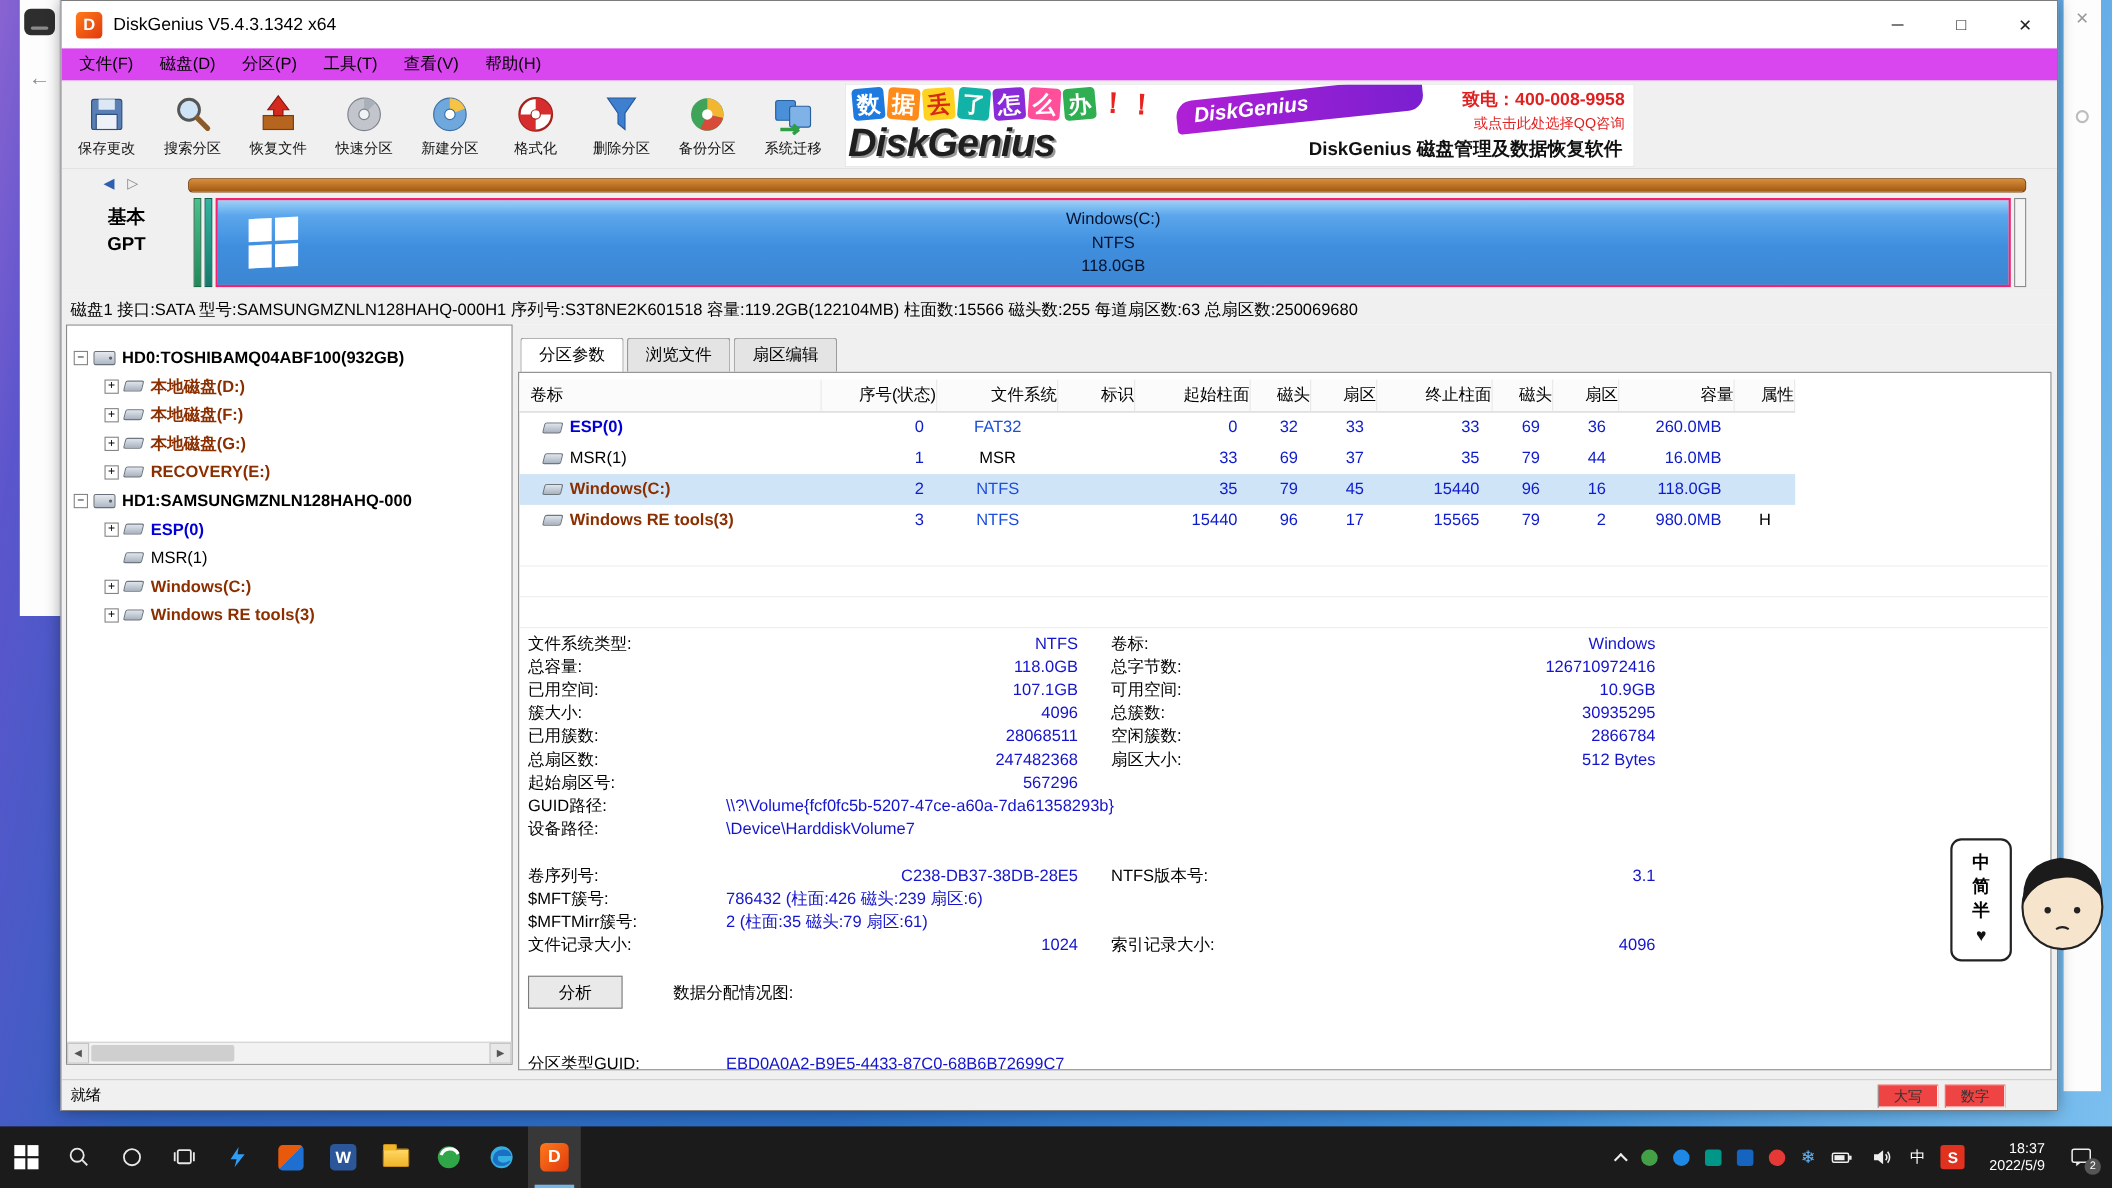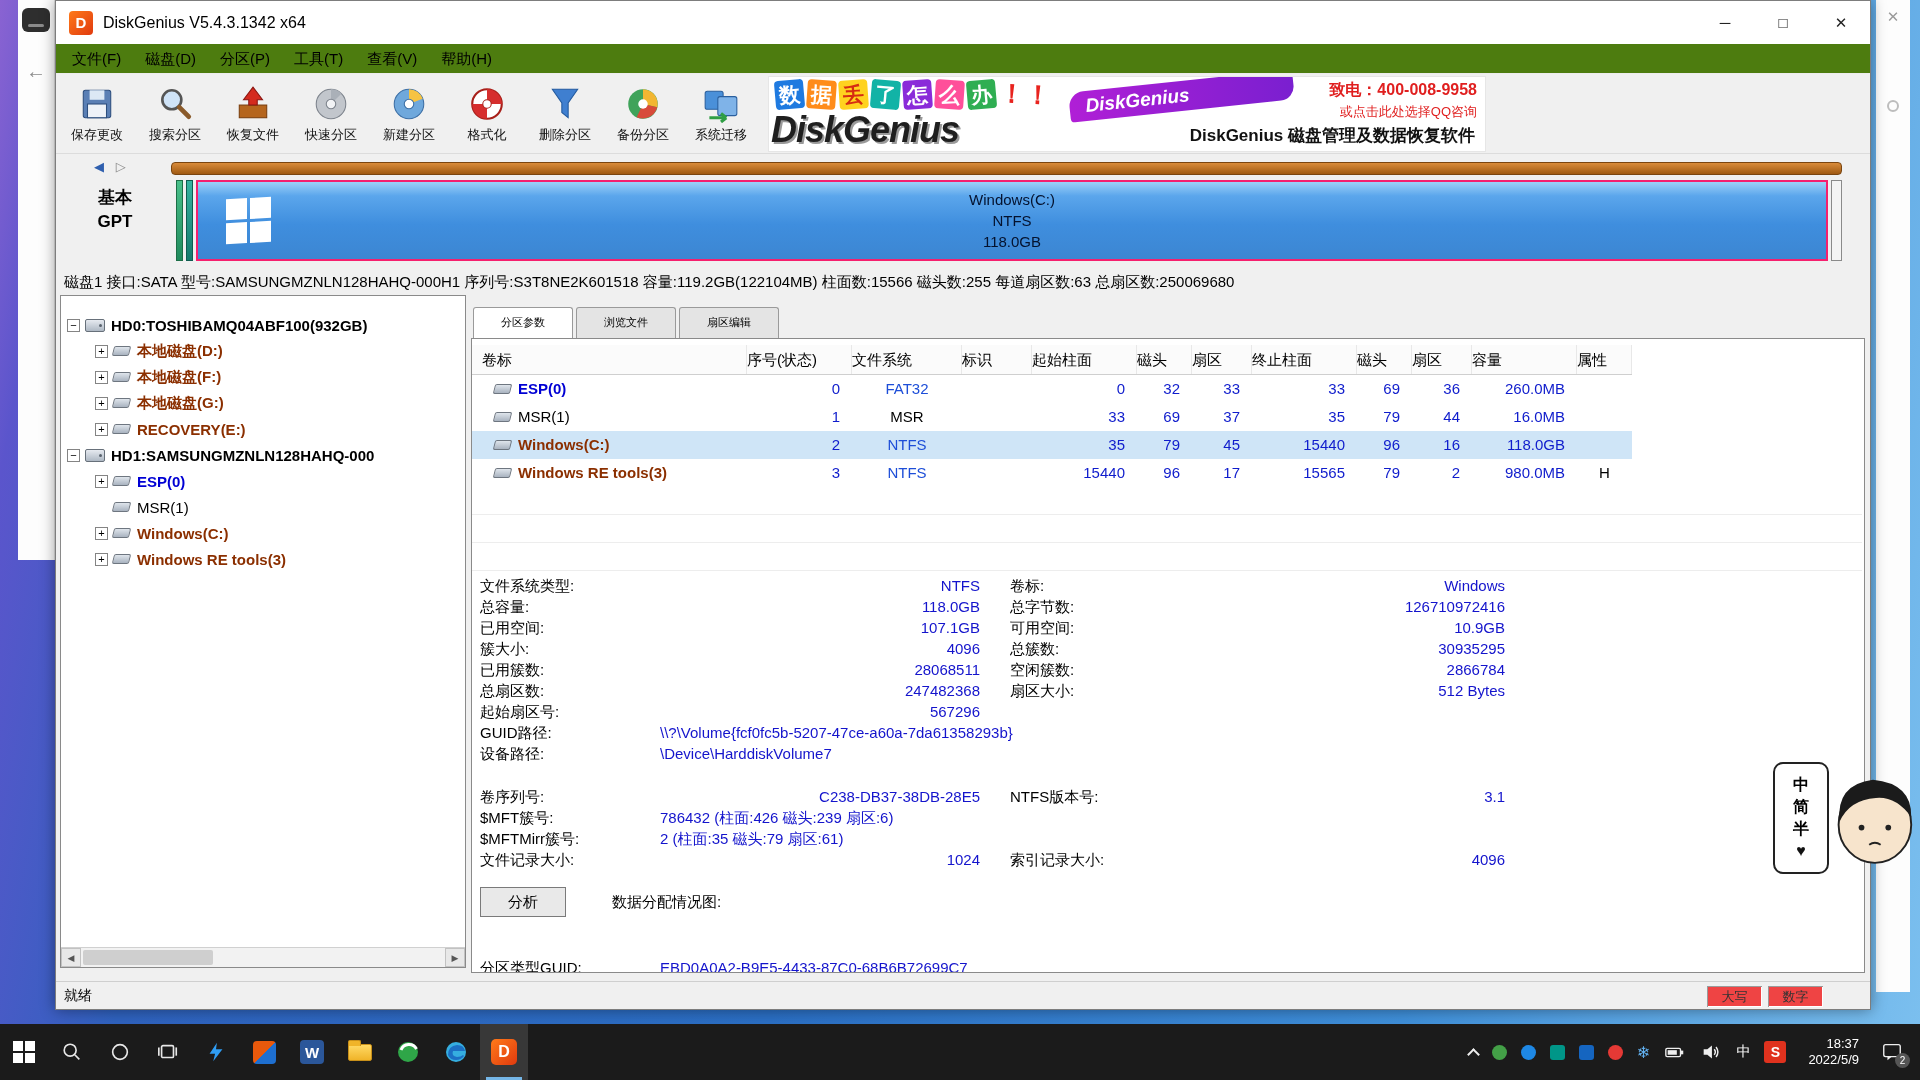--- a/index.html
+++ b/index.html
@@ -13,21 +13,21 @@
 .bgwin-right{position:absolute;left:1876px;top:0;width:34px;height:992px;background:#fdfdfd}
 .bg-close{display:block;text-align:center;margin-top:8px;color:#9a9a9a;font-size:15px}
 .bg-dot{display:block;width:12px;height:12px;border:2px solid #bdbdbd;border-radius:50%;margin:74px auto 0}
 
 .app-window{position:absolute;left:55px;top:0;width:1816px;height:1010px;background:#fff;border:1px solid #7d7d7d;box-shadow:0 0 14px rgba(0,0,0,.4);overflow:hidden}
 .titlebar{position:absolute;left:0;top:0;width:100%;height:43px;background:#fff;display:flex;align-items:center}
 .app-logo{width:24px;height:24px;margin-left:13px;border-radius:4px;background:linear-gradient(135deg,#ff7a1a,#e03a0e);color:#fff;font-weight:bold;font-size:15px;display:flex;align-items:center;justify-content:center}
 .title-text{margin-left:10px;font-size:16px}
 .win-controls{margin-left:auto;display:flex;height:100%}
 .win-btn{width:58px;height:100%;display:flex;align-items:center;justify-content:center;font-size:15px;color:#222}
-.menubar{position:absolute;left:0;top:43px;width:100%;height:30px;background:#4d7c0f;display:flex;align-items:center;padding-left:4px;border-bottom:1px solid #ececec}
+.menubar{position:absolute;left:0;top:43px;width:100%;height:30px;background:#d946ef;display:flex;align-items:center;padding-left:4px;border-bottom:1px solid #ececec}
 .menu-item{padding:0 12px;line-height:30px;font-size:15px}
 
 .toolbar{position:absolute;left:0;top:73px;width:100%;height:80px;background:#f0f0f0;border-bottom:1px solid #dcdcdc}
 .tool-buttons{position:absolute;left:2px;top:3px;display:flex}
 .tool-btn{width:78px;height:74px;display:flex;flex-direction:column;align-items:center;justify-content:center;gap:3px}
 .tool-btn svg{width:38px;height:38px}
 .tool-label{font-size:13px;color:#111}
 
 .banner{position:absolute;left:712px;top:2px;width:718px;height:76px;background:#fff;overflow:hidden;border:1px solid #e6e6e6}
 .bn-watermark{position:absolute;left:2px;bottom:0;font-size:36px;font-weight:800;font-style:italic;color:#1f1f1f;letter-spacing:-1px;text-shadow:2px 2px 0 #9a9a9a,-1px -1px 0 #fff}
@@ -77,25 +77,25 @@
 .pdisk{width:17px;height:10px;background:linear-gradient(#dfe5ec,#a9b3c0);border:1px solid #6e7680;border-radius:2px;transform:skewX(-14deg);margin-right:7px;flex:none}
 .c-black{color:#000}.c-maroon{color:#8b2f00}.c-blue{color:#0000d4}.c-plain{color:#000;font-weight:normal}
 .tree-hscroll{position:absolute;left:0;bottom:0;width:100%;height:20px;background:#f2f2f2;border-top:1px solid #d0d0d0;display:flex}
 .scr-btn{width:20px;height:100%;background:#e8e8e8;border:1px solid #c2c2c2;font-size:9px;color:#555;display:flex;align-items:center;justify-content:center;flex:none}
 .scr-track{flex:1;position:relative}
 .scr-thumb{position:absolute;left:2px;top:2px;width:130px;height:15px;background:#cfcfcf;border-radius:2px}
 .scr-right{margin-left:auto}
 
 .right-panel{position:absolute;left:415px;right:5px;top:0;height:686px}
 .tabs{position:absolute;left:2px;top:12px;height:31px;display:flex}
-.tab{padding:0 27px;line-height:29px;border:1px solid #9a9a9a;border-bottom:none;background:#e4e4e4;margin-right:3px;border-radius:3px 3px 0 0;font-size:11px}
+.tab{padding:0 16px;line-height:29px;border:1px solid #9a9a9a;border-bottom:none;background:#e4e4e4;margin-right:3px;border-radius:3px 3px 0 0;font-size:15px}
 .tab.active{background:#fff;height:32px}
 .panel-body{position:absolute;left:0;top:43px;right:0;height:635px;background:#fff;border:1px solid #8a8a8a;overflow:hidden}
 .phead{position:absolute;left:0;top:6px;width:1160px;height:30px;display:flex;line-height:30px;background:#fbfbfb;border-bottom:1px solid #cfcfcf}
-.hc{border-right:1px solid #e8e8e8;text-align:left;overflow:hidden;white-space:nowrap}
+.hc{border-right:1px solid #e8e8e8;text-align:right;overflow:hidden;white-space:nowrap}
 .hc.first{text-align:left;padding-left:10px}
 .w-vol{width:275px}.w-no{width:105px}.w-fs{width:110px}.w-flag{width:70px}.w-c1{width:105px}.w-h1{width:55px}.w-s1{width:60px}.w-c2{width:105px}.w-h2{width:55px}.w-s2{width:60px}.w-cap{width:105px}.w-attr{width:55px}
 .tbody{position:absolute;left:0;top:36px;width:1390px}
 .trow{display:flex;height:28px;line-height:28px;width:1160px}
 .trow.sel{background:#cfe5f7}
 .c{overflow:hidden;white-space:nowrap}
 .vol{display:flex;align-items:center;padding-left:22px;font-weight:bold}
 .num{text-align:right;padding-right:12px;color:#0f1ccc}
 .fsc{text-align:center;color:#1d4ed8}
 .attr{text-align:center;color:#000}

